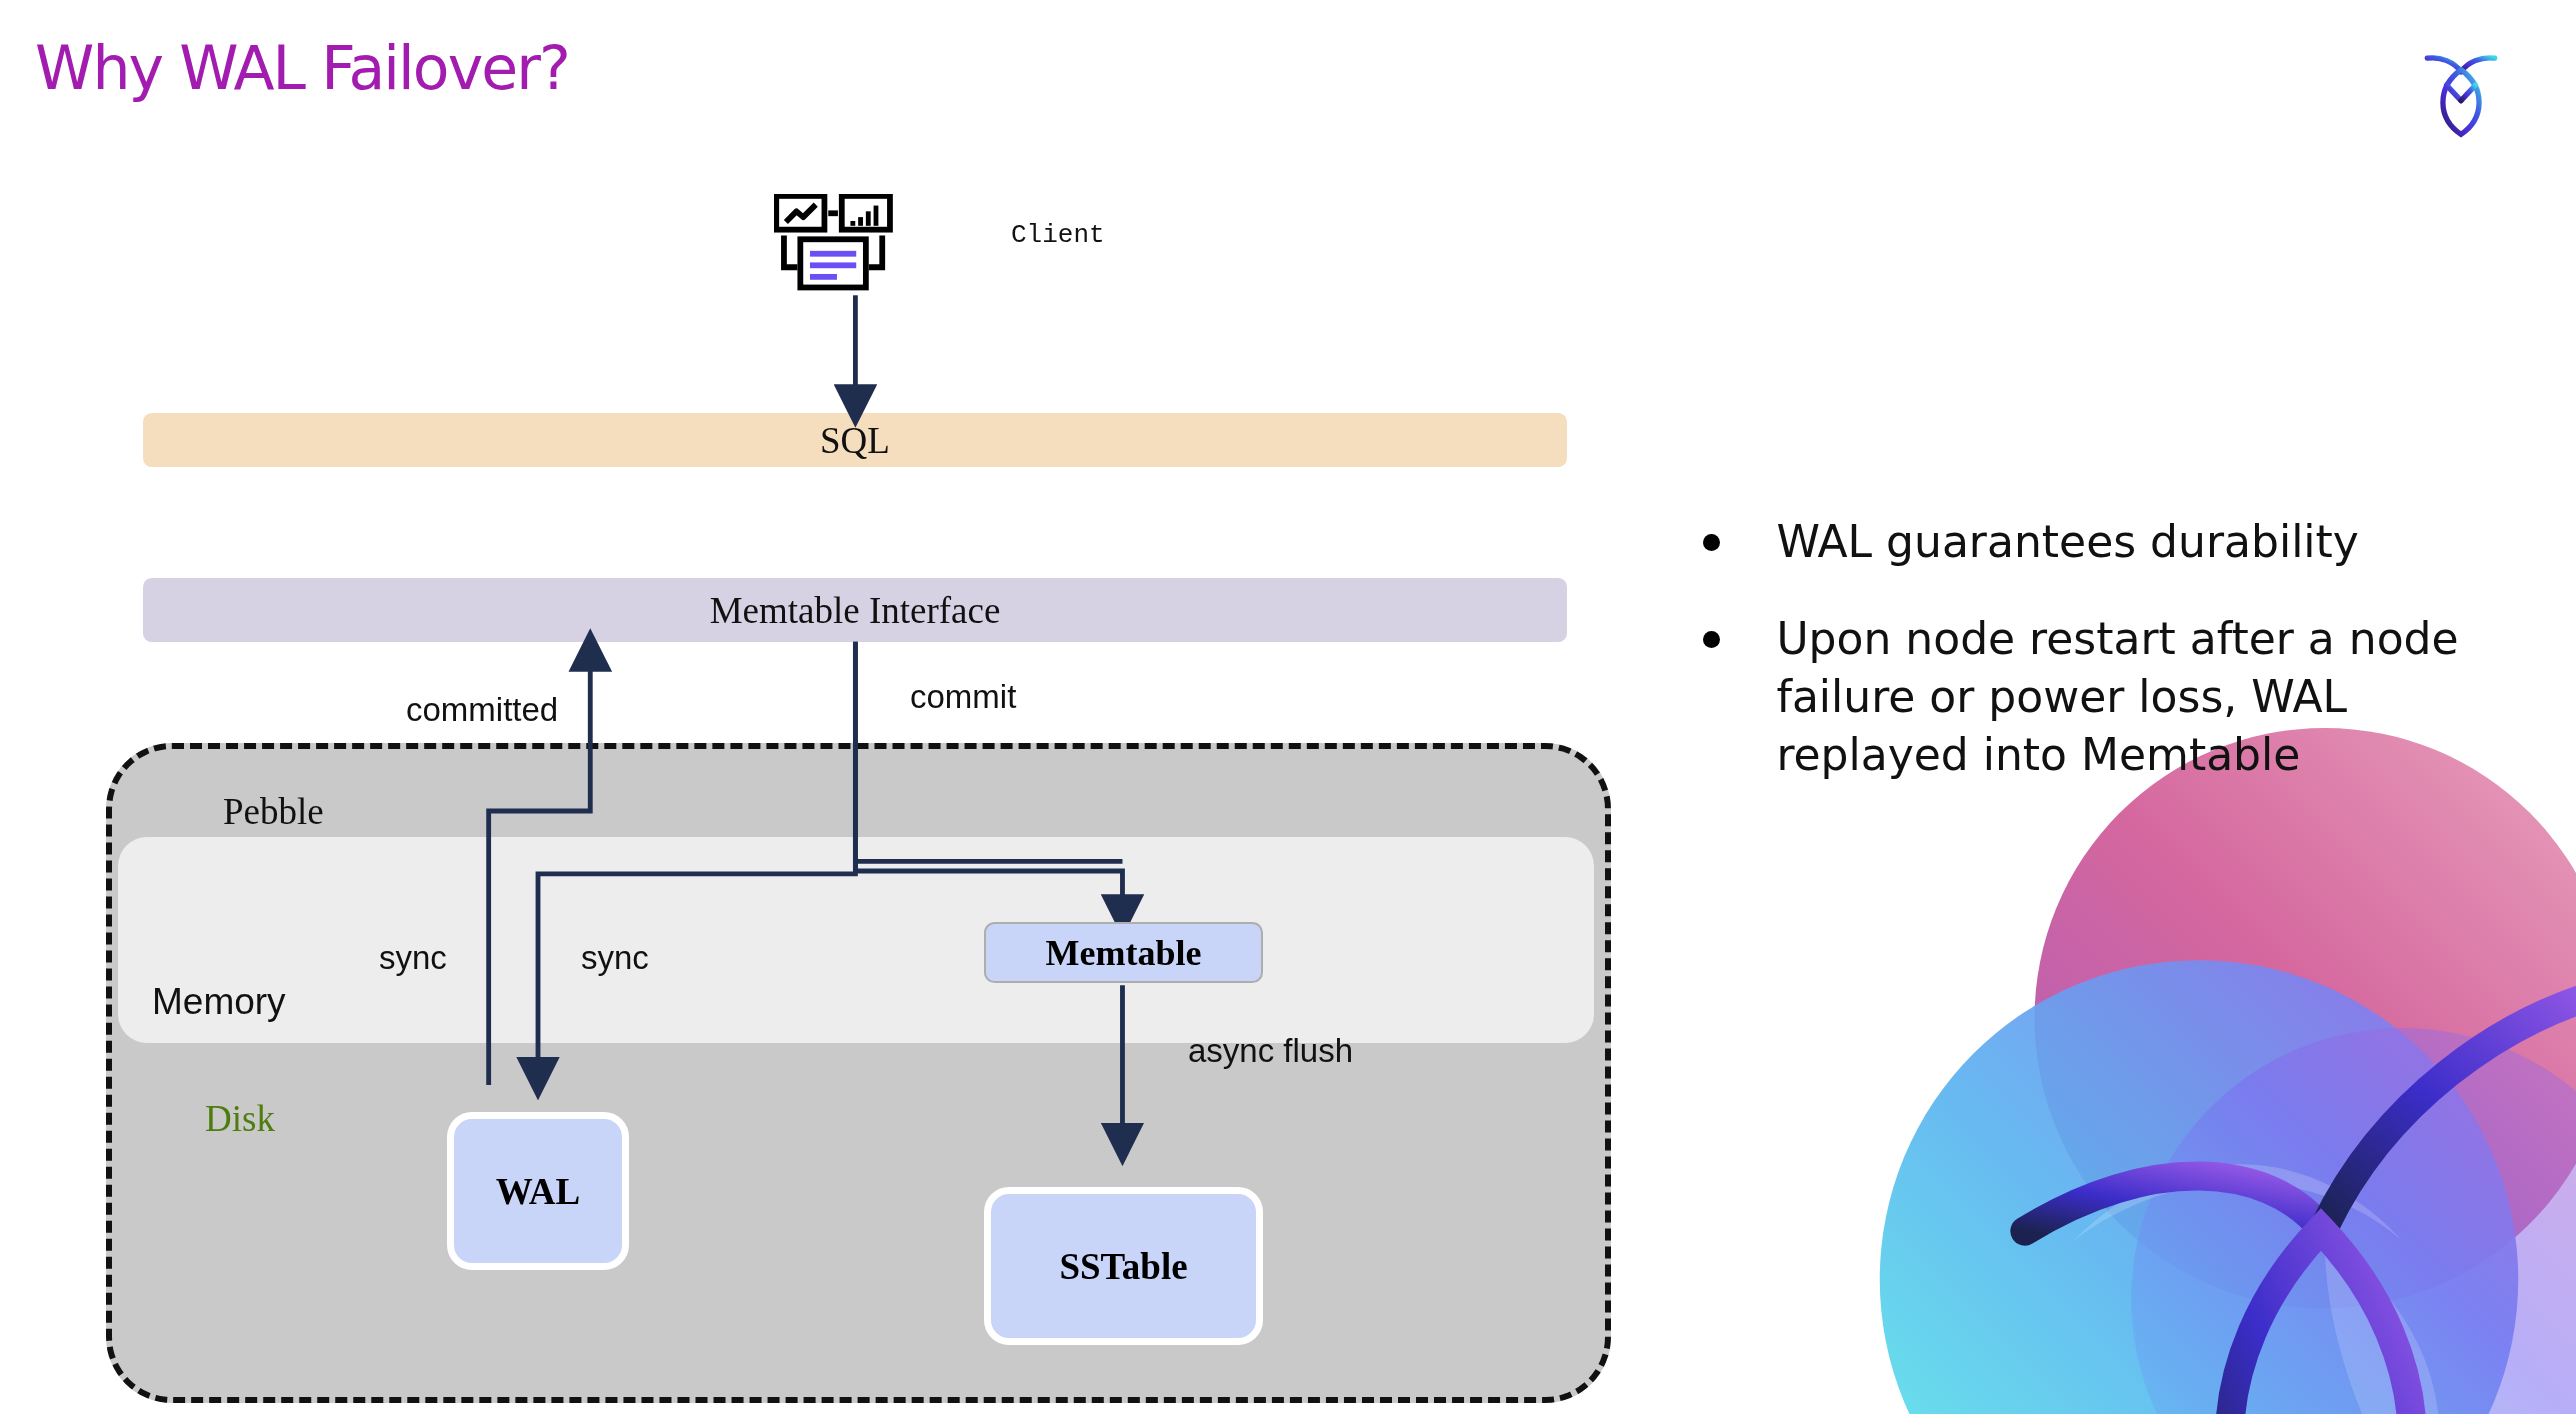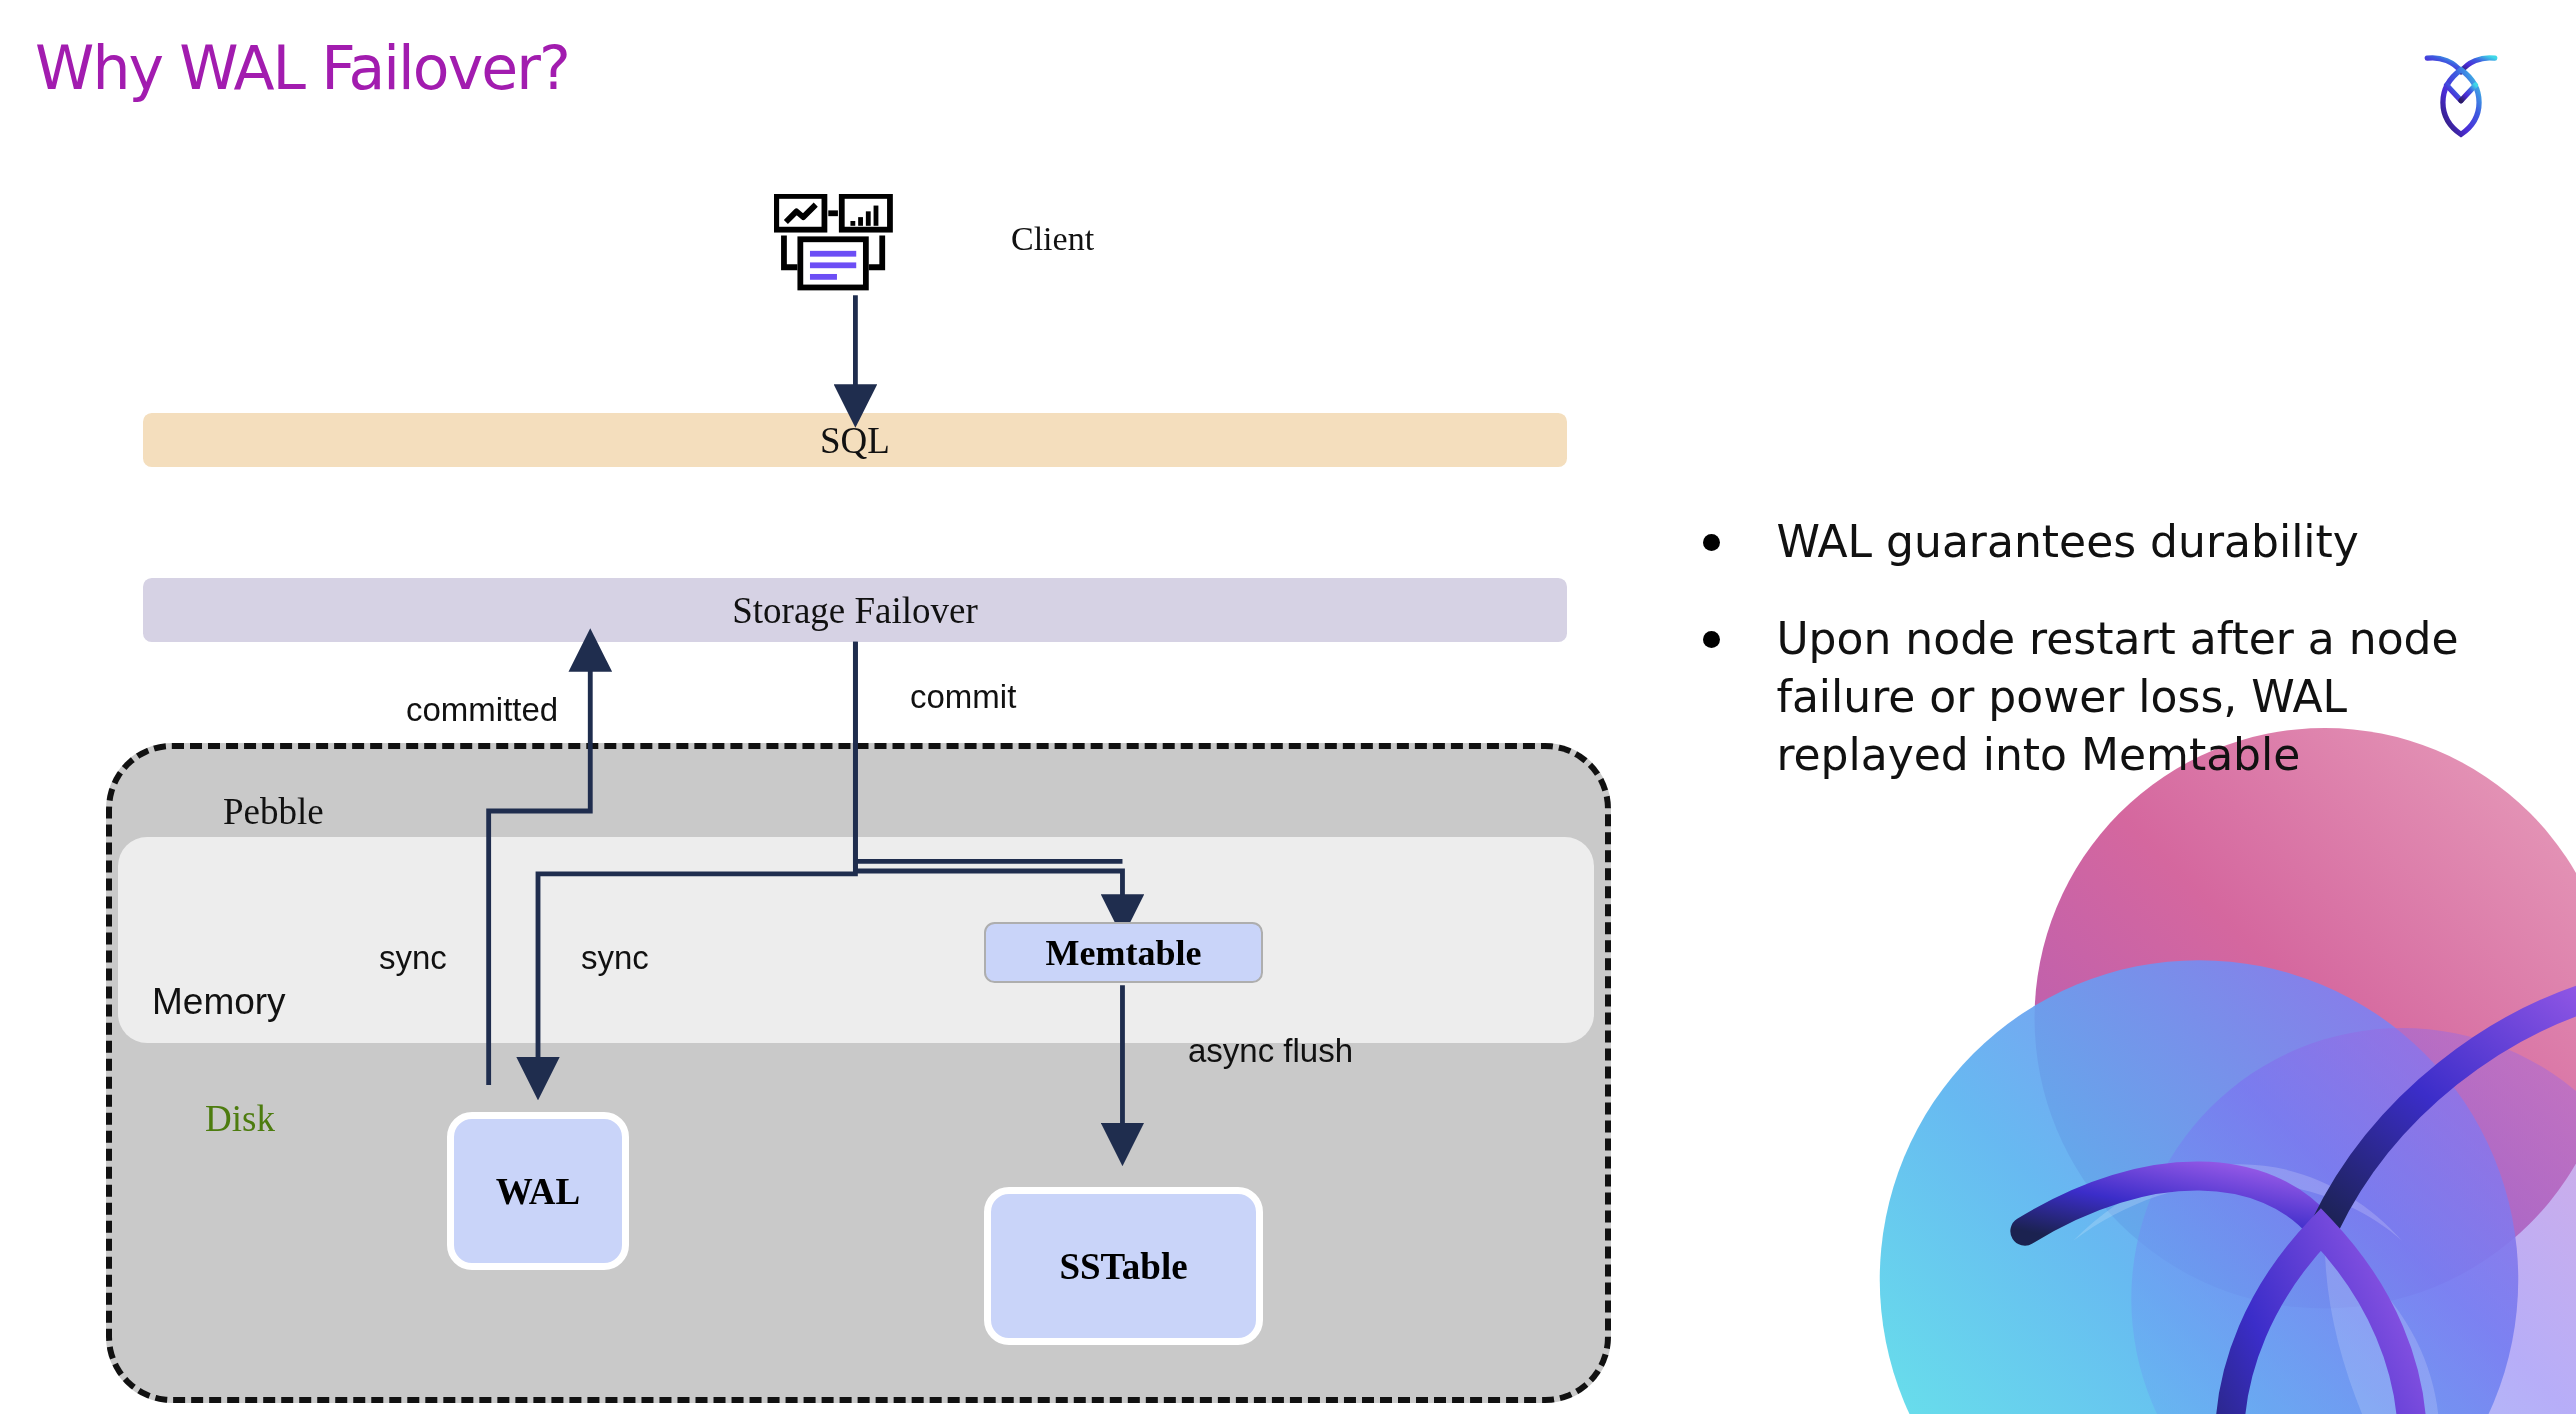--- a/index.html
+++ b/index.html
@@ -69,23 +69,23 @@
     position: absolute;
     left: 774px;
     top: 194px;
     width: 150px;
     height: 106px;
   }
   #client-label {
     position: absolute;
     left: 1011px;
     top: 220px;
-    font-size: 34px;
-    color: #111111;
-    font-family: Liberation Serif, serif;
+    font-size: 26px;
+    color: #111111;
+    font-family: Liberation Mono, monospace;
     white-space: nowrap;
   }
 
   
   .layer-bar {
     position: absolute;
     left: 143px;
     width: 1424px;
     border-radius: 8.7px;
     display: flex;
@@ -335,21 +335,21 @@
     <div id="pebble-container"></div>
     <div id="memory-region"></div>
     <div id="pebble-label">Pebble</div>
     <div id="memory-label">Memory</div>
     <div id="disk-label">Disk</div>
 
     <div class="layer-bar" id="bar-sql">
       <span>SQL</span>
     </div>
     <div class="layer-bar" id="bar-si">
-      <span>Storage Failover</span>
+      <span>Memtable Interface</span>
     </div>
 
     <svg id="arrow-layer" viewBox="0 0 1700 1462" width="1645" height="1415" aria-hidden="true">
       <defs>
         <marker id="arrowhead" markerWidth="9" markerHeight="9" refX="4.2" refY="4.5" orient="auto" markerUnits="strokeWidth">
           <path d="M0,0 L9,4.5 L0,9 z" fill="#1F2D4E"></path>
         </marker>
       </defs>
       <g fill="none" stroke="#1F2D4E" stroke-width="5" marker-end="url(#arrowhead)">
 

